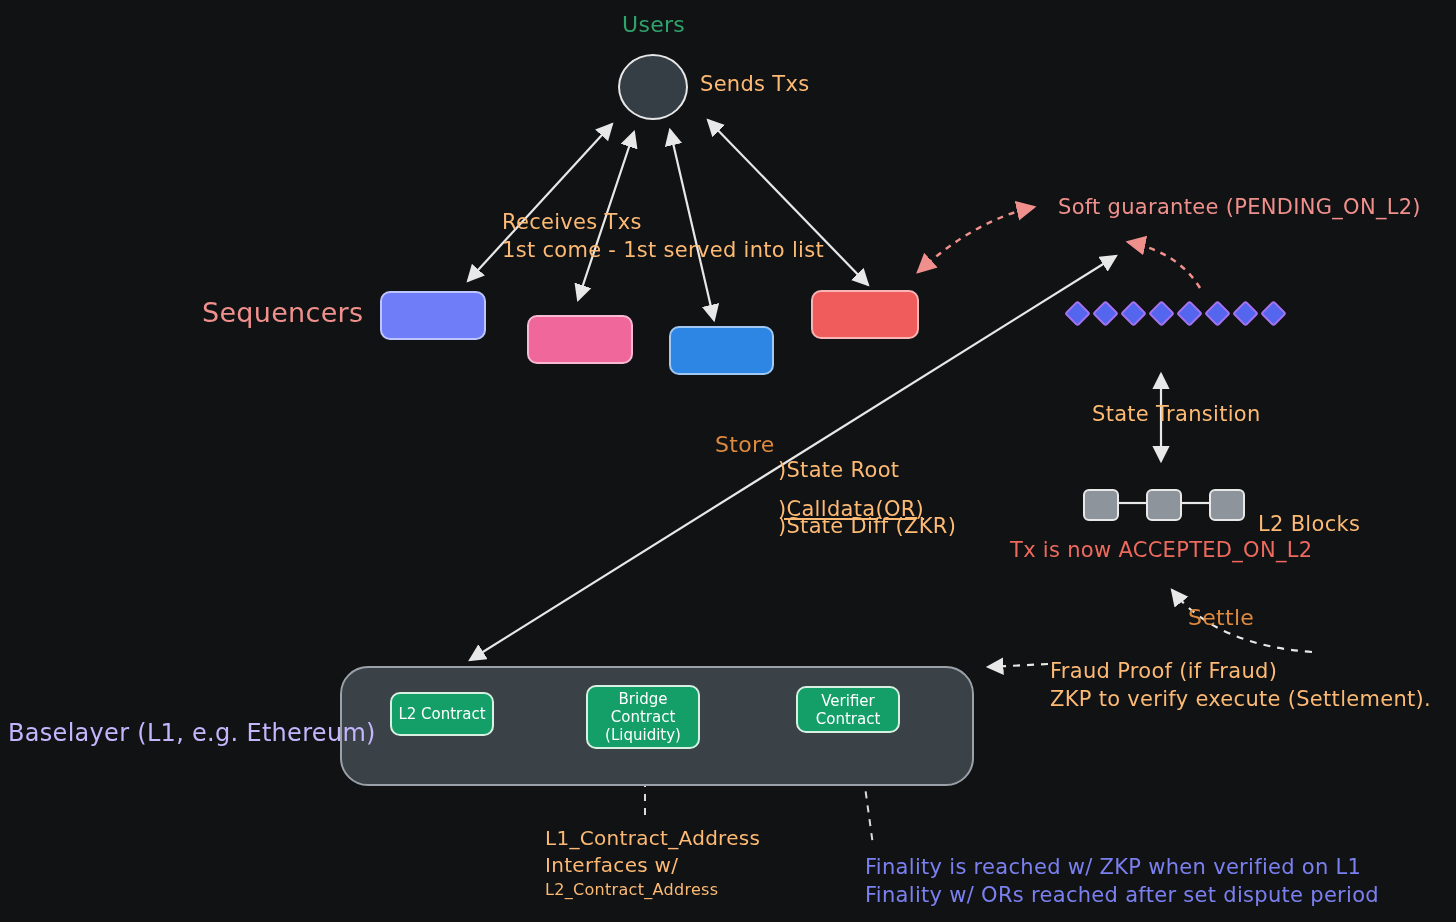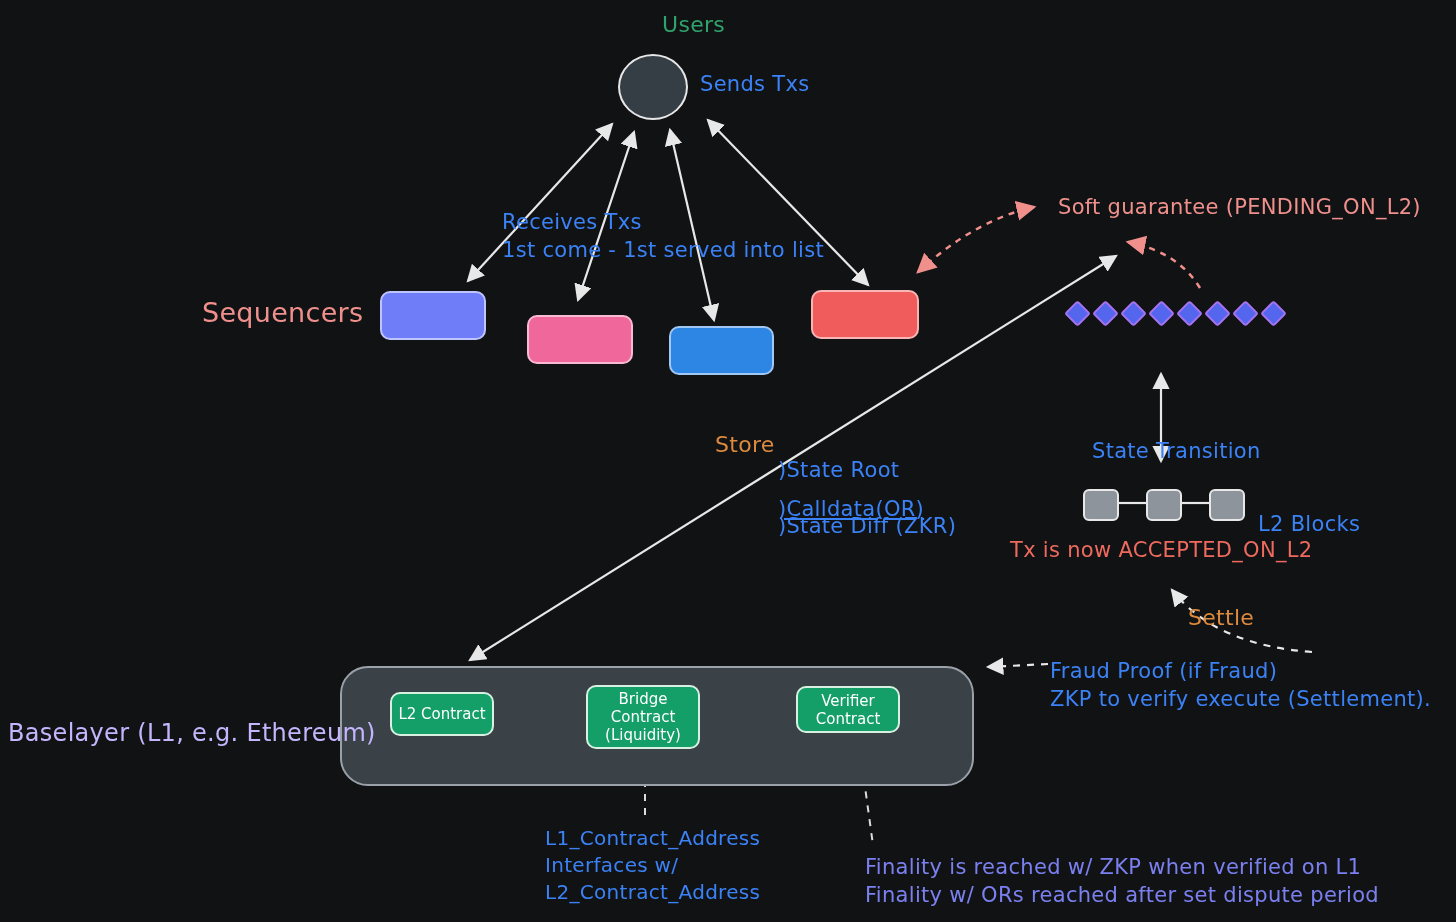--- a/index.html
+++ b/index.html
@@ -1,18 +1,18 @@
 <!DOCTYPE html>
 <html><head>
 <meta charset="utf-8">
 <style>
   html,body{margin:0;padding:0;background:#0e0e0e;}
   #stage{position:relative;width:1456px;height:922px;background:#111214;overflow:hidden;
          font-family:"DejaVu Sans","Liberation Sans",sans-serif;}
-  .t{position:absolute;font-size:21px;color:#3b82f6;white-space:nowrap;letter-spacing:.3px;}
+  .t{position:absolute;font-size:21px;color:#fdba74;white-space:nowrap;letter-spacing:.3px;}
   .green{color:#2fa36c;font-size:22px;}
   .salmon{color:#f0908d;}
   .red{color:#ef6a5e;}
   .orange{color:#dd8a3e;font-size:22px;}
   .peri{color:#c4b5fd;font-size:24px;}
   .purple{color:#7b80f0;}
   .big{font-size:27px;}
   .node-circle{position:absolute;left:618px;top:54px;width:66px;height:62px;border-radius:50%;
                background:#353d45;border:2px solid #e6e6e6;}
   .seqbox{position:absolute;height:45px;border-radius:10px;border:2px solid rgba(255,255,255,.55);}
@@ -59,21 +59,21 @@
     <path d="M918,272 Q975,220 1034,207" fill="none" stroke="#f0908d" stroke-width="2.5" stroke-dasharray="6 6" marker-start="url(#ms)" marker-end="url(#ms)"></path>
     <path d="M1200,288 Q1178,252 1128,242" fill="none" stroke="#f0908d" stroke-width="2.5" stroke-dasharray="6 6" marker-end="url(#ms)"></path>
 
     <line x1="645" y1="752" x2="645" y2="818" stroke="#dcdcdc" stroke-width="2" stroke-dasharray="7 7"></line>
     <line x1="858" y1="736" x2="873" y2="845" stroke="#dcdcdc" stroke-width="2" stroke-dasharray="7 7"></line>
 
     <line x1="1115" y1="503" x2="1146" y2="503" stroke="#e8e8e8" stroke-width="2.2"></line>
     <line x1="1178" y1="503" x2="1209" y2="503" stroke="#e8e8e8" stroke-width="2.2"></line>
   </svg>
 
-  <div class="t green" style="left:622px;top:12px;margin-left:40px;">Users</div>
+  <div class="t green" style="left:622px;top:12px;">Users</div>
   <div class="node-circle"></div>
   <div class="t" style="left:700px;top:72px;">Sends Txs</div>
 
   <div class="t" style="left:502px;top:210px;">Receives Txs</div>
   <div class="t" style="left:502px;top:238px;">1st come - 1st served into list</div>
 
   <div class="t salmon big" style="left:202px;top:297px;">Sequencers</div>
   <div class="seqbox" style="left:380px;top:291px;width:102px;background:#6f7ef8;"></div>
   <div class="seqbox" style="left:527px;top:315px;width:102px;background:#f0679c;"></div>
   <div class="seqbox" style="left:669px;top:326px;width:101px;background:#2e86e4;"></div>
@@ -83,21 +83,21 @@
 
   <div class="diamond" style="left:1068px;"></div>
   <div class="diamond" style="left:1096px;"></div>
   <div class="diamond" style="left:1124px;"></div>
   <div class="diamond" style="left:1152px;"></div>
   <div class="diamond" style="left:1180px;"></div>
   <div class="diamond" style="left:1208px;"></div>
   <div class="diamond" style="left:1236px;"></div>
   <div class="diamond" style="left:1264px;"></div>
 
-  <div class="t" style="left:1092px;top:402px;margin-top:37px;">State Transition</div>
+  <div class="t" style="left:1092px;top:402px;">State Transition</div>
 
   <div class="sq" style="left:1083px;"></div>
   <div class="sq" style="left:1146px;"></div>
   <div class="sq" style="left:1209px;"></div>
   <div class="t" style="left:1258px;top:512px;">L2 Blocks</div>
 
   <div class="t red" style="left:1010px;top:538px;">Tx is now ACCEPTED_ON_L2</div>
   <div class="t orange" style="left:1188px;top:605px;">Settle</div>
   <div class="t" style="left:1050px;top:659px;">Fraud Proof (if Fraud)</div>
   <div class="t" style="left:1050px;top:687px;">ZKP to verify execute (Settlement).</div>
@@ -108,18 +108,18 @@
   <div class="t" style="left:778px;top:514px;">)State Diff (ZKR)</div>
 
   <div class="basecontainer"></div>
   <div class="cbox" style="left:390px;top:692px;width:104px;height:44px;">L2 Contract</div>
   <div class="cbox" style="left:586px;top:685px;width:114px;height:64px;">Bridge Contract (Liquidity)</div>
   <div class="cbox" style="left:796px;top:686px;width:104px;height:47px;">Verifier Contract</div>
   <div class="t peri" style="left:8px;top:719px;">Baselayer (L1, e.g. Ethereum)</div>
 
   <div class="t" style="left:545px;top:826px;font-size:20px;">L1_Contract_Address</div>
   <div class="t" style="left:545px;top:853px;font-size:20px;">Interfaces w/</div>
-  <div class="t" style="left:545px;top:880px;font-size:20px;">L2_Contract_Address</div>
+  <div class="t" style="left:545px;top:880px;font-size:16px;">L2_Contract_Address</div>
 
   <div class="t purple" style="left:865px;top:855px;">Finality is reached w/ ZKP when verified on L1</div>
   <div class="t purple" style="left:865px;top:883px;">Finality w/ ORs reached after set dispute period</div>
 
 </div>
 
 </body></html>

